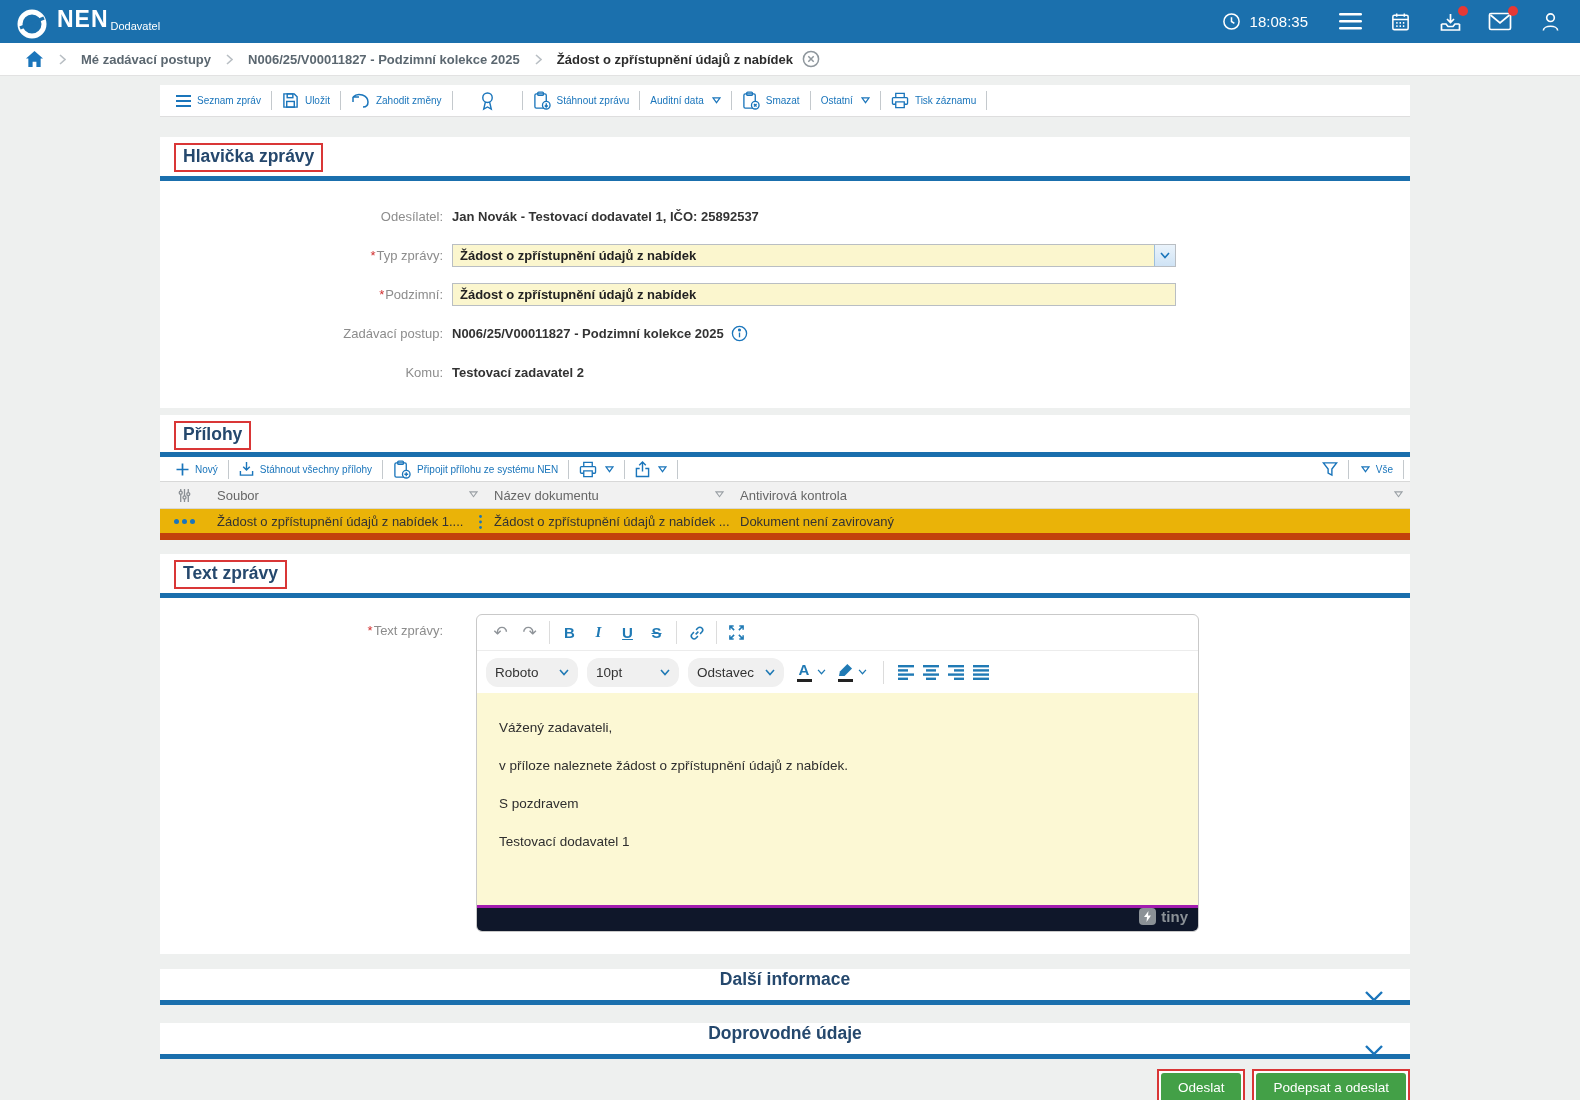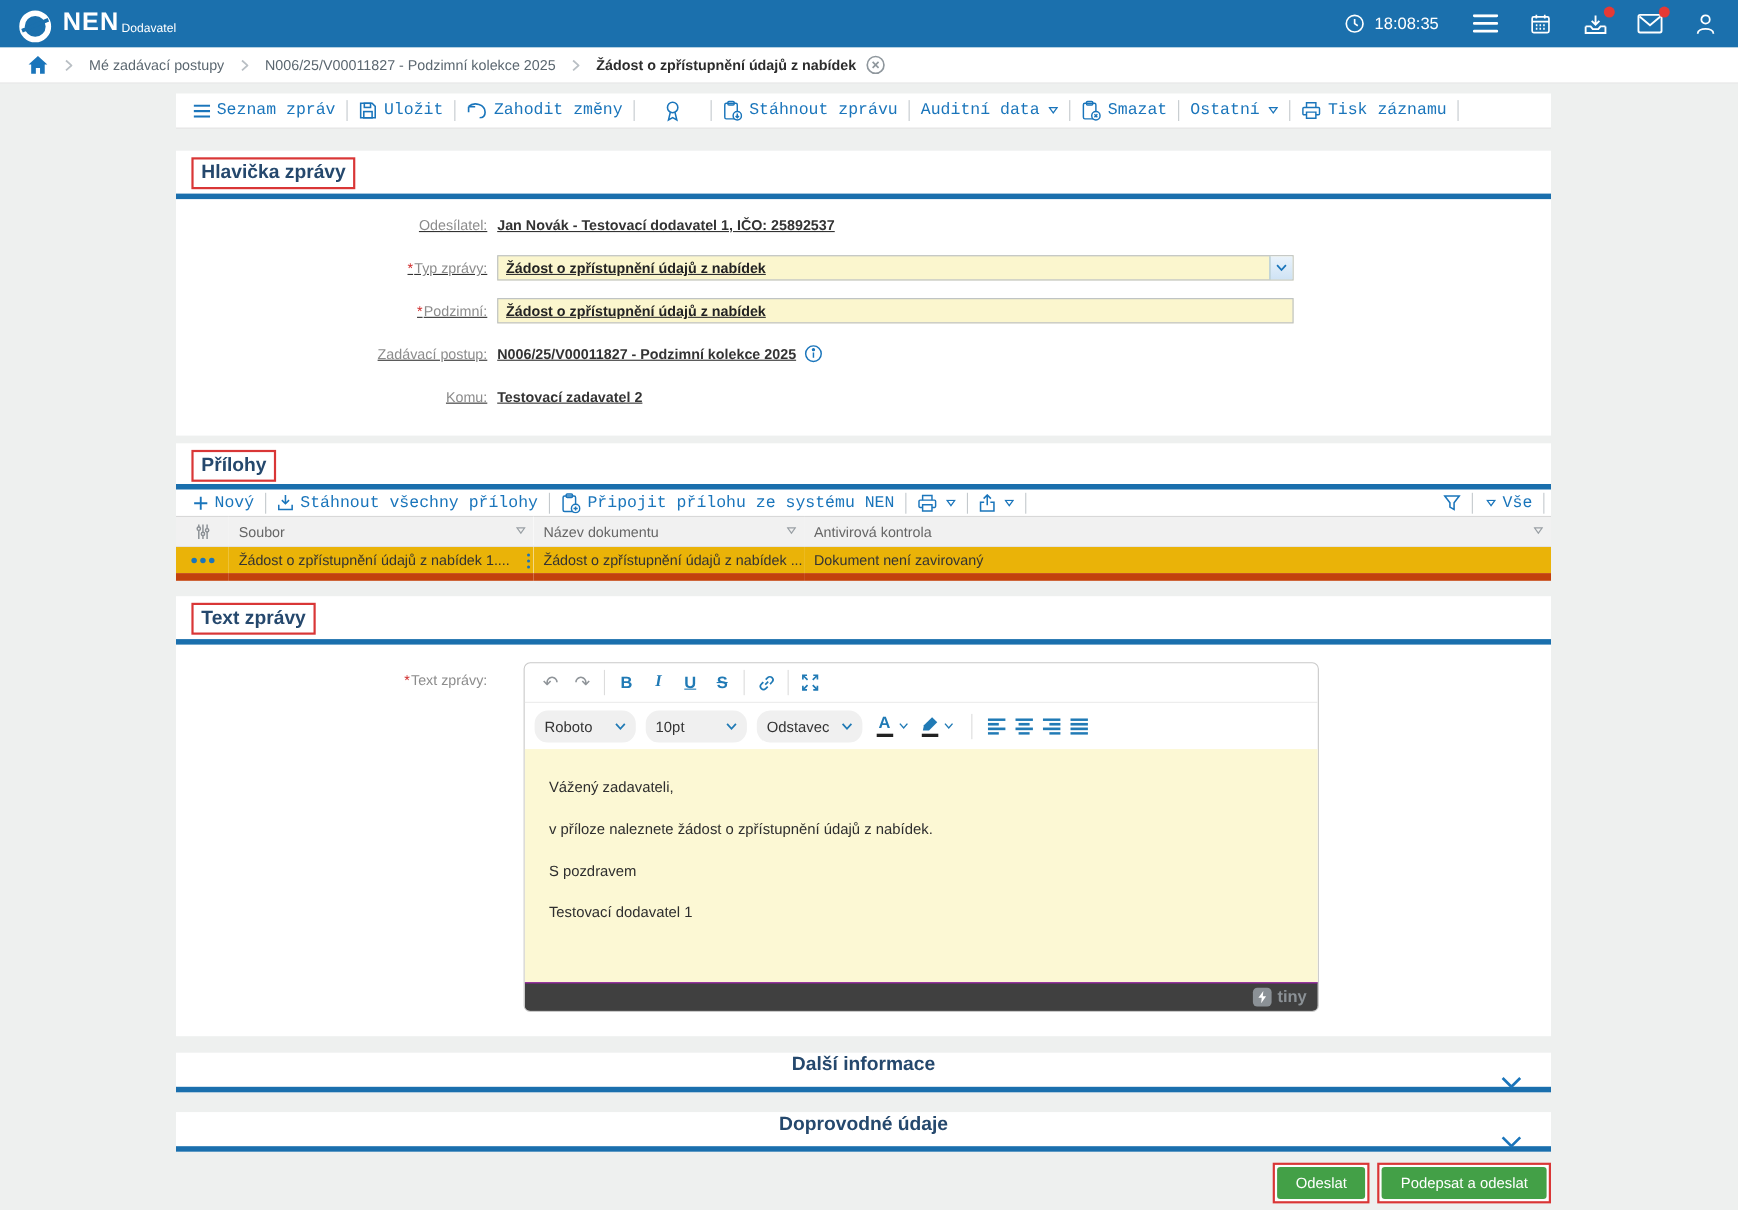--- a/index.html
+++ b/index.html
@@ -20,42 +20,42 @@
   .brand-sub { font-size:11px; margin-top:16px; margin-left:2px; }
   .topbar-title { position:absolute; left:0; right:0; text-align:center; font-size:17px; font-weight:bold; letter-spacing:.8px; }
   .topbar-right { margin-left:auto; display:flex; align-items:center; gap:0; padding-right:18px; z-index:2; }
   .time-wrap { display:flex; align-items:center; gap:9px; font-size:15px; margin-right:30px; }
   .hicon { position:relative; width:24px; height:24px; display:flex; align-items:center; justify-content:center; margin-left:26px; cursor:pointer; }
   .badge { position:absolute; top:-4px; right:-6px; width:10px; height:10px; border-radius:50%; background:#e53935; }
 
   
   .breadcrumb { background:#fff; height:33px; display:flex; align-items:center; padding-left:25px; border-bottom:1px solid #e2e2e2; }
   .bc-sep { margin:0 15px; }
-  .bc-item { color:#5b6770; font-weight:400; font-size:13px; cursor:pointer; }
+  .bc-item { color:#5b6770; font-weight:700; font-size:13px; cursor:pointer; }
   .bc-item.current { color:#2c2c2c; font-weight:bold; }
   .bc-close { margin-left:9px; cursor:pointer; }
 
   
   .page { padding-left:160px; }
   .card { background:#fff; width:1250px; }
 
   
   .toolbar-card { margin-top:9px; height:32px; display:flex; align-items:center; padding:0 6px; border-bottom:1px solid #dedede; }
-  .tb-item { color:#1a75bb; display:flex; align-items:center; gap:6px; font-size:15px; padding:0 10px; cursor:pointer; white-space:nowrap;font-family:Liberation Mono, monospace; }
+  .tb-item { color:#1a75bb; display:flex; align-items:center; gap:6px; font-size:10px; padding:0 10px; cursor:pointer; white-space:nowrap; }
   .tb-sep { width:1px; height:19px; background:#c4c9cd; }
   .tb-caret { margin-left:2px; }
 
   
   .sec-head { padding:6px 14px 4px; }
   .annot-box { display:inline-block; border:2px solid #d93636; padding:1px 7px 3px; }
   .sec-title { font-size:17.5px; font-weight:bold; color:#25486d; }
   .sec-bar { height:5px; background:#1a6fad; }
 
   
-  .form-area { padding:4px 0 16px;text-decoration:underline; }
+  .form-area { padding:16px 0 16px; }
   .frow { display:flex; align-items:center; min-height:39px; }
   .flabel { width:292px; text-align:right; color:#8c8c8c; padding-right:9px; flex:none; }
   .req { color:#d02f2f; margin-right:1px; }
   .fvalue { font-weight:bold; color:#333; display:flex; align-items:center; gap:7px; }
   .yfield { width:724px; height:23px; background:#fbf6ce; border:1px solid #b9bec3; display:flex; align-items:center; font-weight:bold; color:#222; padding-left:7px; }
   .ysel { position:relative; padding-right:24px; cursor:pointer; }
   .sel-btn { position:absolute; right:0; top:0; bottom:0; width:21px; background:linear-gradient(#eaf3fb,#cfe3f5); border-left:1px solid #9dbfdd; display:flex; align-items:center; justify-content:center; }
 
   
   .att-toolbar { height:24px; display:flex; align-items:center; padding:0 6px; }
@@ -83,21 +83,21 @@
   .ed-sep { width:1px; height:23px; background:#dcdcdc; margin:0 5px; }
   .ed-row2 { height:42px; display:flex; align-items:center; padding:0 9px; gap:9px; }
   .ed-select { background:#f0f0f0; border-radius:12px; height:29px; width:92px; display:flex; align-items:center; justify-content:space-between; padding:0 9px; color:#333; cursor:pointer; font-size:13.5px; }
   .colorbtn { display:flex; flex-direction:column; align-items:center; justify-content:center; height:29px; width:22px; cursor:pointer; }
   .colorbtn .letA { color:#207ab5; font-weight:bold; font-size:15px; line-height:15px; }
   .colorbtn .bar { width:15px; height:3px; background:#222; margin-top:2px; }
   .mini-caret { margin:0 2px; cursor:pointer; }
   .align-group { display:flex; align-items:center; gap:7px; }
   .ed-content { background:#fcf8d4; height:212px; padding:27px 22px 0; color:#2e2e2e; font-size:13.5px; }
   .ed-content p { margin:0 0 23px; }
-  .ed-status { height:26px; display:flex; align-items:center; justify-content:flex-end; gap:5px; padding-right:10px; border-top:1px solid #a21caf; background:#404040; }
+  .ed-status { height:26px; display:flex; justify-content:flex-end; gap:5px; padding-right:10px; border-top:3px solid #a21caf; background:#0f172a; }
   .tiny-bolt { width:17px; height:17px; border-radius:4px; background:#8b9196; display:flex; align-items:center; justify-content:center; }
   .tiny-word { color:#8b9196; font-weight:bold; font-size:15px; }
 
   
   .bar-card .bar-head { height:31px; display:flex; align-items:center; padding:0 14px;flex-direction:column; }
   .bar-title { font-size:17.5px; font-weight:bold; color:#25486d; }
   .bar-chev { margin-left:auto; padding-right:12px; cursor:pointer; }
 
   
   .footer { width:1250px; margin-top:10px; display:flex; justify-content:flex-end; gap:7px; }

